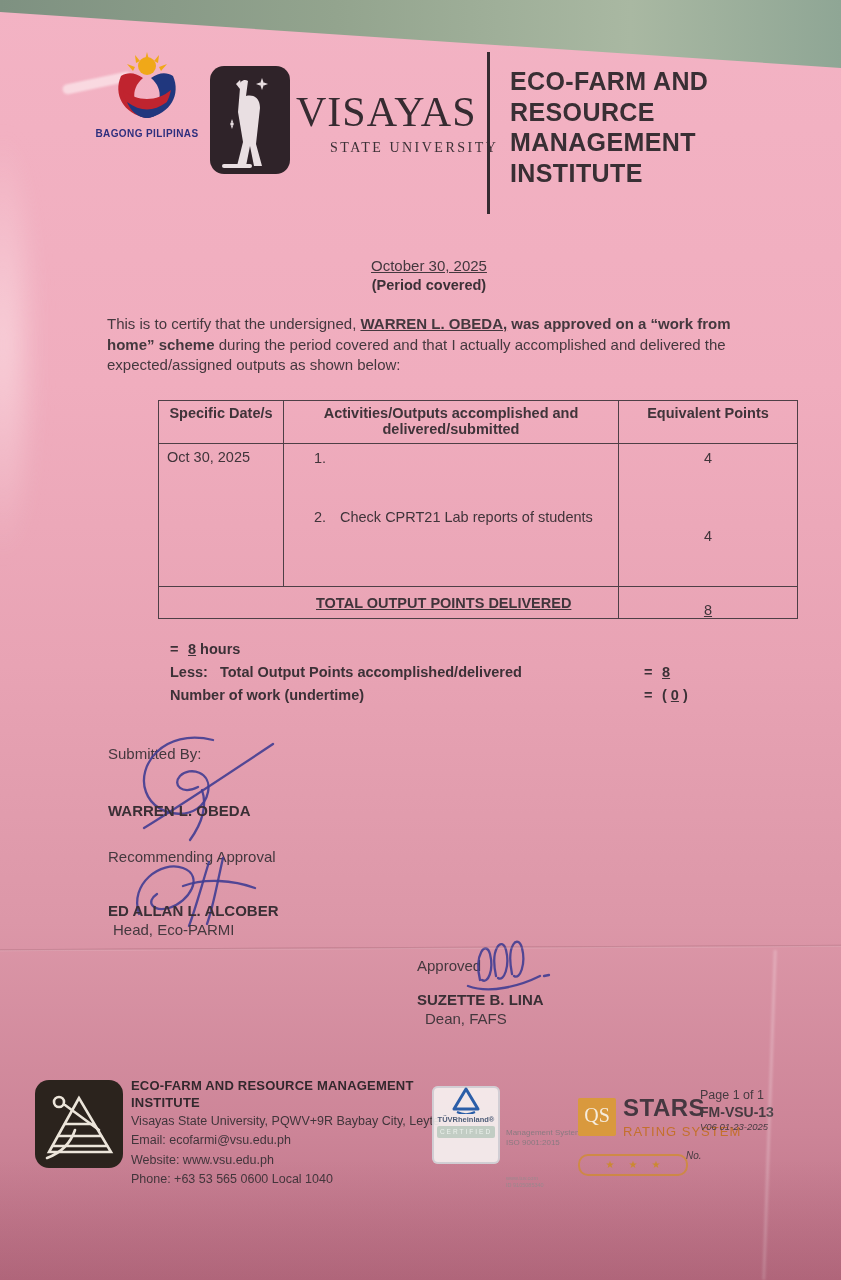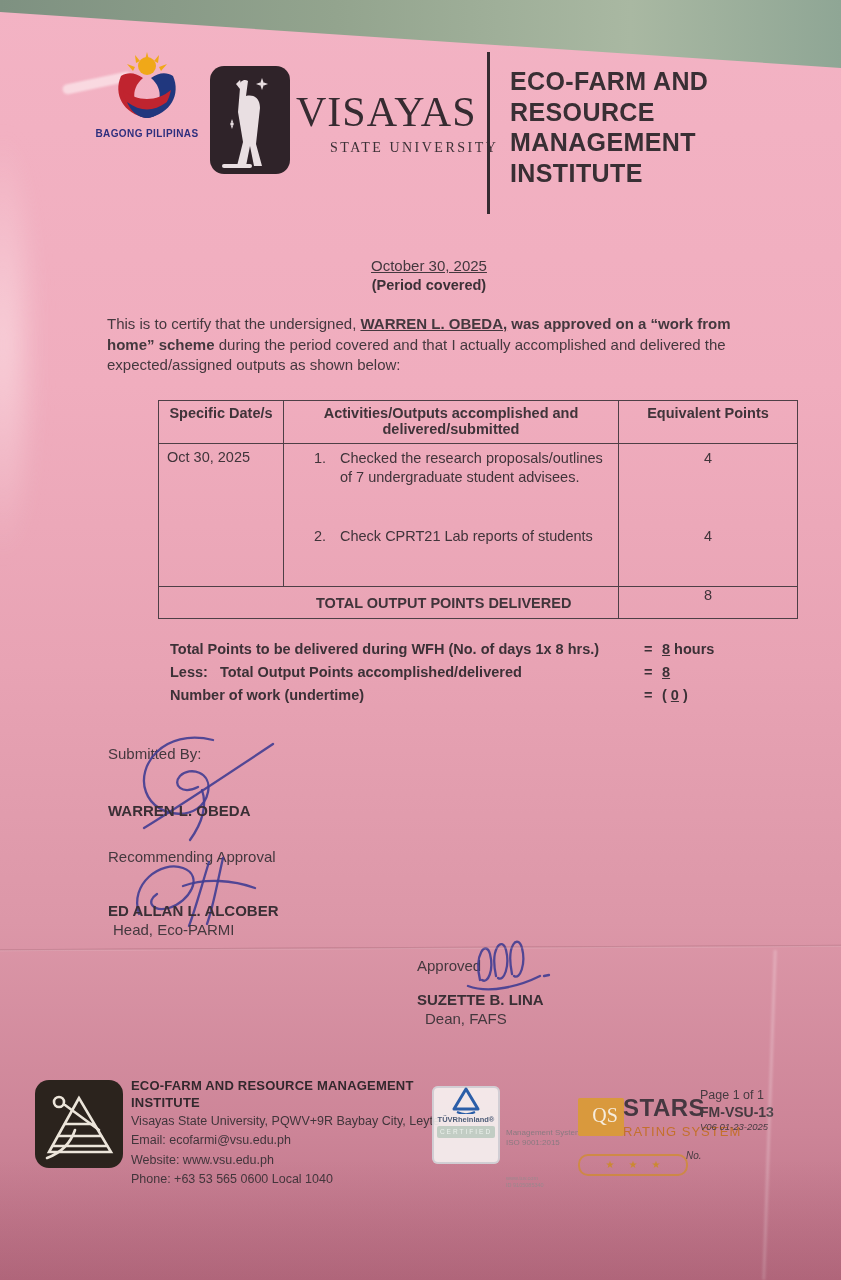--- a/index.html
+++ b/index.html
@@ -57,21 +57,21 @@
   .t-head{border-bottom:1.4px solid #4e3f46;min-height:42px;}
   .t-body{height:142px;border-bottom:1.4px solid #4e3f46;position:relative;}
   .t-body .c1{padding:5px 8px;font-size:14.5px;}
   .act-item{display:flex;font-size:14.5px;line-height:1.3;padding-left:30px;padding-right:14px;}
   .act-num{width:26px;flex:0 0 26px;}
   .act-1{padding-top:5px;}
   .act-2{margin-top:40px;}
   .pts{position:absolute;width:100%;text-align:center;font-size:14.5px;}
   .pts-1{top:6px;}
   .pts-2{top:84px;}
-  .t-total{height:31px;align-items:flex-start;}
+  .t-total{height:31px;align-items:flex-end;text-decoration:underline;}
   .t-total .c2{font-weight:bold;font-size:14.5px;padding-left:32px;display:flex;align-items:center;height:100%;}
   .t-total .c3{text-align:center;font-size:14.5px;}
 
   
   .summary{left:170px;top:638px;width:560px;font-weight:bold;color:#3c3137;font-size:14.5px;}
   .sum-row{display:flex;line-height:23px;}
   .sum-label{flex:0 0 474px;white-space:pre;}
   .sum-eq{flex:0 0 18px;}
   .u{text-decoration:underline;}
 
@@ -85,21 +85,21 @@
   .f-logo{left:35px;top:1080px;width:88px;height:88px;background:#2b231d;border-radius:14px;}
   .f-title{left:131px;top:1078px;width:300px;font-size:13px;font-weight:bold;color:#33282d;line-height:1.3;letter-spacing:.2px;}
   .f-lines{left:131px;top:1112px;width:320px;font-size:12.5px;color:#41353b;line-height:1.55;}
   .tuv-box{left:432px;top:1086px;width:68px;height:78px;background:rgba(246,242,241,.9);border-radius:6px;
     display:flex;flex-direction:column;align-items:center;box-shadow:0 0 0 2px rgba(150,160,175,.35) inset;}
   .tuv-brand{font-size:7.5px;font-weight:bold;color:#4c5b76;margin-top:1px;}
   .tuv-band{width:58px;height:12px;background:#c2cdc4;border-radius:2px;margin-top:2px;
     font-size:6.5px;letter-spacing:2px;color:#edf2ed;text-align:center;line-height:12px;}
   .tuv-text{left:506px;top:1128px;width:80px;font-size:8px;color:#8b7a81;line-height:1.3;}
   .tuv-tiny{margin-top:26px;font-size:5.5px;color:#9b8a90;line-height:1.4;}
-  .qs-sq{left:578px;top:1098px;width:38px;height:38px;background:#d9993d;border-radius:2px;text-align:center;padding-left:8px;}
+  .qs-sq{left:578px;top:1098px;width:38px;height:38px;background:#d9993d;border-radius:2px;text-align:center;}
   .qs-letters{font-family:"Liberation Serif",serif;font-size:20px;color:#f6ecdc;line-height:34px;}
   .qs-stars-word{left:623px;top:1094px;font-size:24px;font-weight:bold;color:#453740;letter-spacing:.5px;}
   .qs-rating{left:623px;top:1124px;font-size:13px;color:#c4702c;letter-spacing:1px;}
   .qs-pill{left:578px;top:1154px;width:106px;height:18px;border:2px solid #cf8a46;border-radius:10px;
     display:flex;align-items:center;justify-content:center;gap:14px;}
   .qs-star{color:#cc8a30;font-size:10px;line-height:1;}
   .page-block{left:700px;top:1088px;width:130px;color:#463a40;}
   .page-line{font-size:12.5px;}
   .form-code{font-size:14px;font-weight:bold;margin-top:2px;}
   .version{font-size:9.5px;font-style:italic;margin-top:1px;}
@@ -165,42 +165,40 @@
     <div class="t-row t-head">
       <div class="t-cell c1">Specific Date/s</div>
       <div class="t-cell c2">Activities/Outputs accomplished and delivered/submitted</div>
       <div class="t-cell c3">Equivalent Points</div>
     </div>
     <div class="t-row t-body">
       <div class="t-cell c1">Oct 30, 2025</div>
       <div class="t-cell c2">
         <div class="act-item act-1">
           <span class="act-num">1.</span>
-          <span>Checked the research proposals/outlines of 7 undergraduate student advisees.</span>
         </div>
         <div class="act-item act-2">
           <span class="act-num">2.</span>
           <span>Check CPRT21 Lab reports of students</span>
         </div>
       </div>
       <div class="t-cell c3" style="position:relative;">
         <div class="pts pts-1">4</div>
         <div class="pts pts-2">4</div>
       </div>
     </div>
     <div class="t-row t-total">
       <div class="t-cell c1"></div>
       <div class="t-cell c2">TOTAL OUTPUT POINTS DELIVERED</div>
       <div class="t-cell c3">8</div>
     </div>
   </div>
 
   <div class="abs summary">
     <div class="sum-row">
-      <span class="sum-label">Total Points to be delivered during WFH (No. of days 1x 8 hrs.)</span>
       <span class="sum-eq">=</span>
       <span><span></span><span class="u">8</span><span> hours</span></span>
     </div>
     <div class="sum-row">
       <span class="sum-label">Less:   Total Output Points accomplished/delivered</span>
       <span class="sum-eq">=</span>
       <span><span></span><span class="u">8</span><span></span></span>
     </div>
     <div class="sum-row">
       <span class="sum-label">Number of work (undertime)</span>

